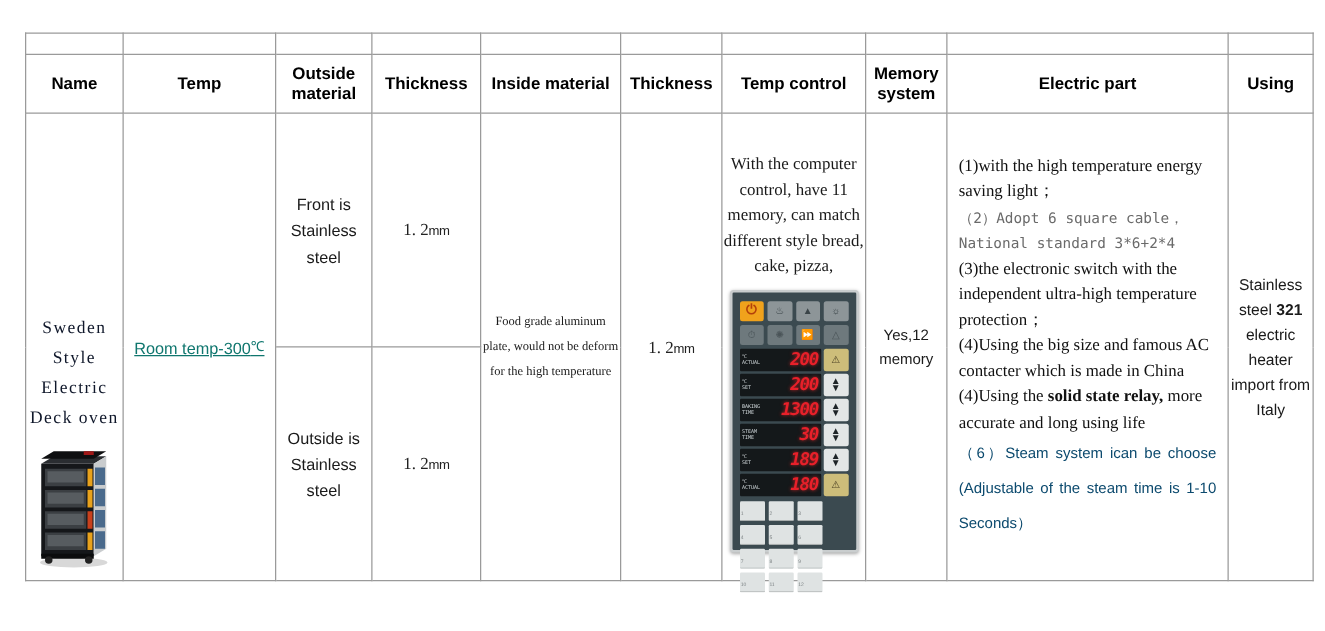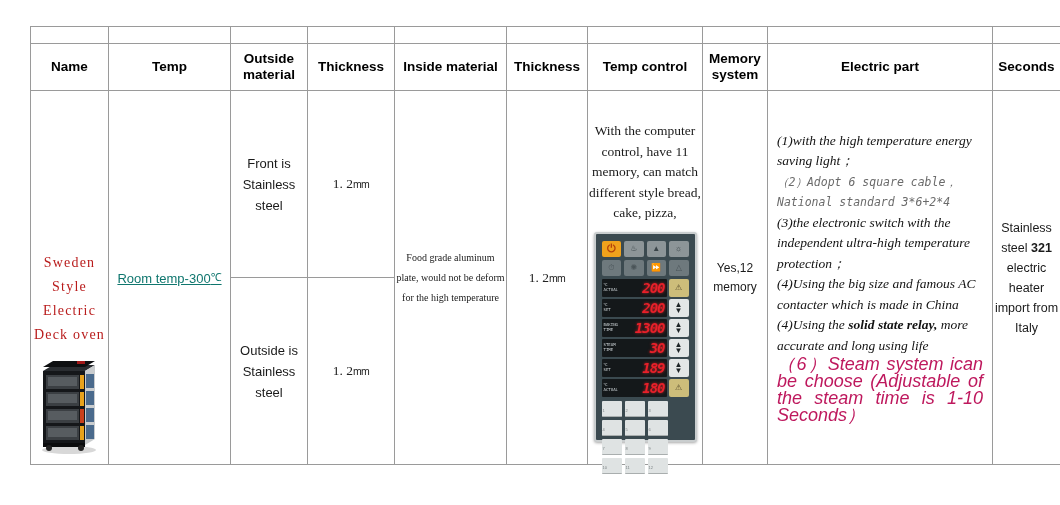--- a/index.html
+++ b/index.html
@@ -10,21 +10,21 @@
   body {
     width: 1060px;
     height: 505px;
     font-family: "Liberation Sans", sans-serif;
     color: #111;
     overflow: hidden;
   }
 
   #spec-table {
     position: absolute;
-    left: 30px;
+    left: 20px;
     top: 26px;
     width: 1030px;
     border-collapse: collapse;
     table-layout: fixed;
   }
   #spec-table td, #spec-table th {
     border: 1px solid #9a9a9a;
     padding: 0;
     vertical-align: middle;
     text-align: center;
@@ -54,21 +54,21 @@
     line-height: 20px;
     color: #1a1a1a;
   }
 
   
   .name-cell { vertical-align: top; padding-top: 150px !important; }
   .name-title {
     font-family: "Liberation Serif", serif;
     font-size: 14px;
     line-height: 24px;
-    color: #b91c1c;
+    color: #0f172a;
     letter-spacing: 1.2px;
   }
   .oven-wrap {
     margin: 12px auto 0;
     width: 62px;
     height: 96px;
     position: relative;
   }
 
   
@@ -187,41 +187,40 @@
   }
 
   
   .memory-cell { font-family: "Liberation Sans", sans-serif; font-size: 12px; line-height: 19px; color: #1a1a1a; }
 
   
   .electric-cell {
     vertical-align: top;
     text-align: left;
     padding: 8px 9px !important;
-    font-style: italic;
   }
   .ep-line {
     font-family: "Liberation Serif", serif;
     font-size: 13.5px;
     line-height: 20.5px;
     color: #111;
     text-align: left;
   }
   .ep-line.mono {
     font-family: "DejaVu Sans Mono", monospace;
     font-size: 11.5px;
     line-height: 20.5px;
     color: #6a6a6a;
     letter-spacing: 0;
   }
   .ep-line.sans {
     font-family: "Liberation Sans", sans-serif;
-    font-size: 18px;
-    line-height: 17px;
-    color: #be185d;
+    font-size: 12px;
+    line-height: 28px;
+    color: #0c4a6e;
     text-align: justify;
   }
   .ep-line b { font-weight: bold; }
 
   
   .heater-cell {
     font-family: "Liberation Sans", sans-serif;
     font-size: 12.5px;
     line-height: 20px;
     color: #1a1a1a;
@@ -262,21 +261,21 @@
   <tr class="header-row">
     <td>Name</td>
     <td>Temp</td>
     <td>Outside material</td>
     <td>Thickness</td>
     <td>Inside material</td>
     <td>Thickness</td>
     <td>Temp control</td>
     <td>Memory system</td>
     <td>Electric part</td>
-    <td>Seconds</td>
+    <td>Using</td>
   </tr>
 
   <tr class="body-row">
 
     <td class="name-cell" rowspan="2">
       <div class="name-title">Sweden Style Electric Deck oven</div>
       <div class="oven-wrap">
         <svg viewBox="0 0 62 96" width="62" height="96">
           <ellipse cx="30" cy="91" rx="27" ry="4" fill="#d8d8d8"></ellipse>
           <rect x="4" y="12" width="42" height="74" fill="#15171a"></rect>

